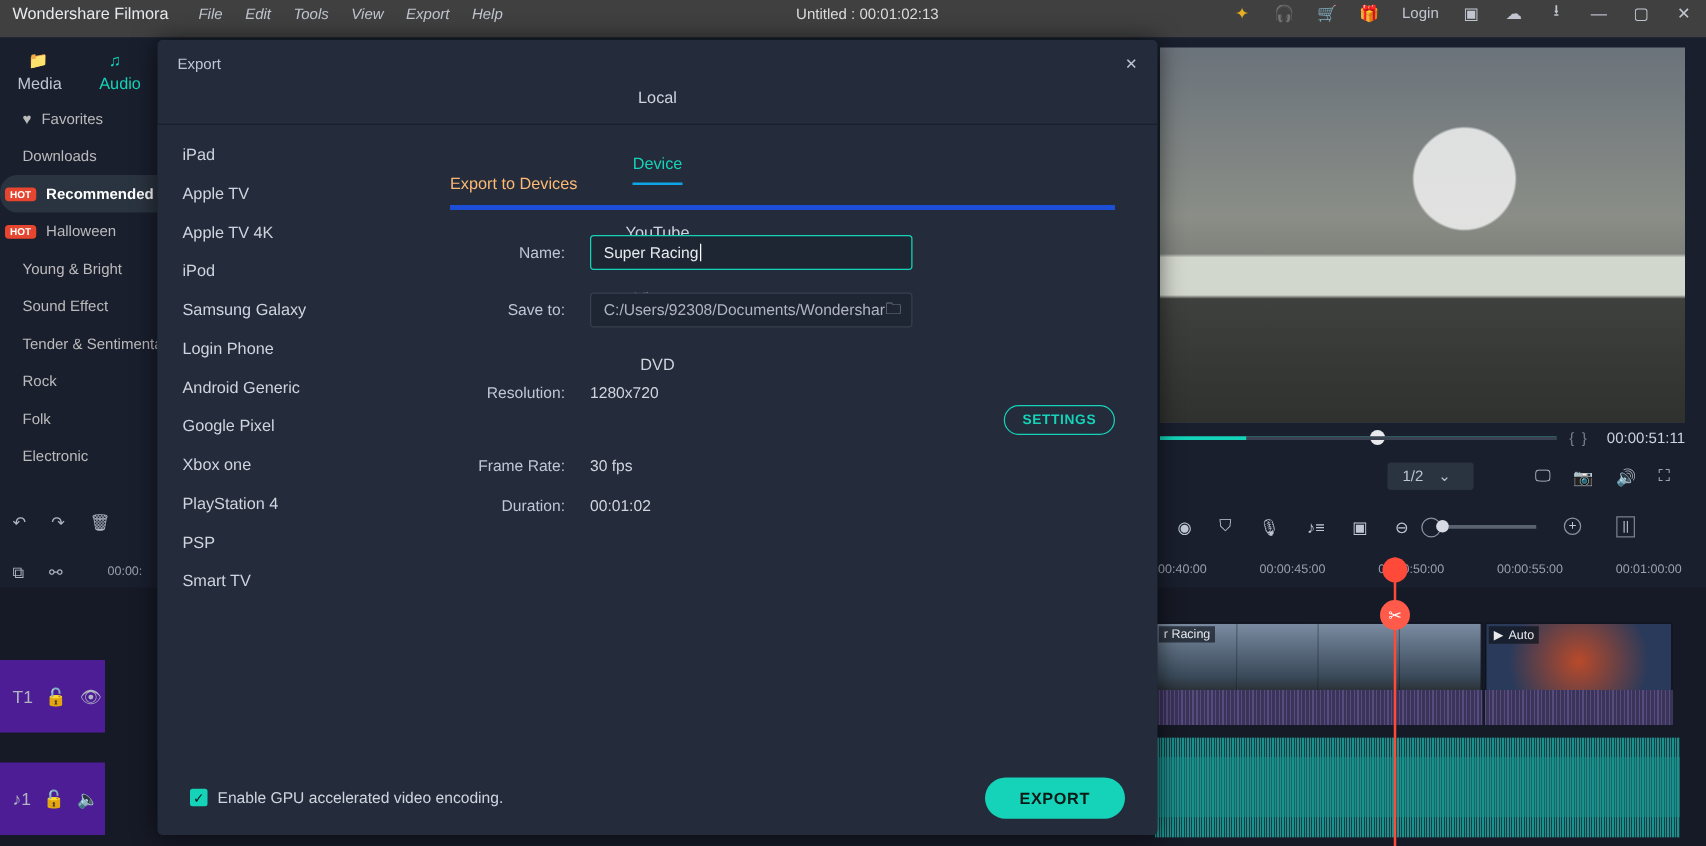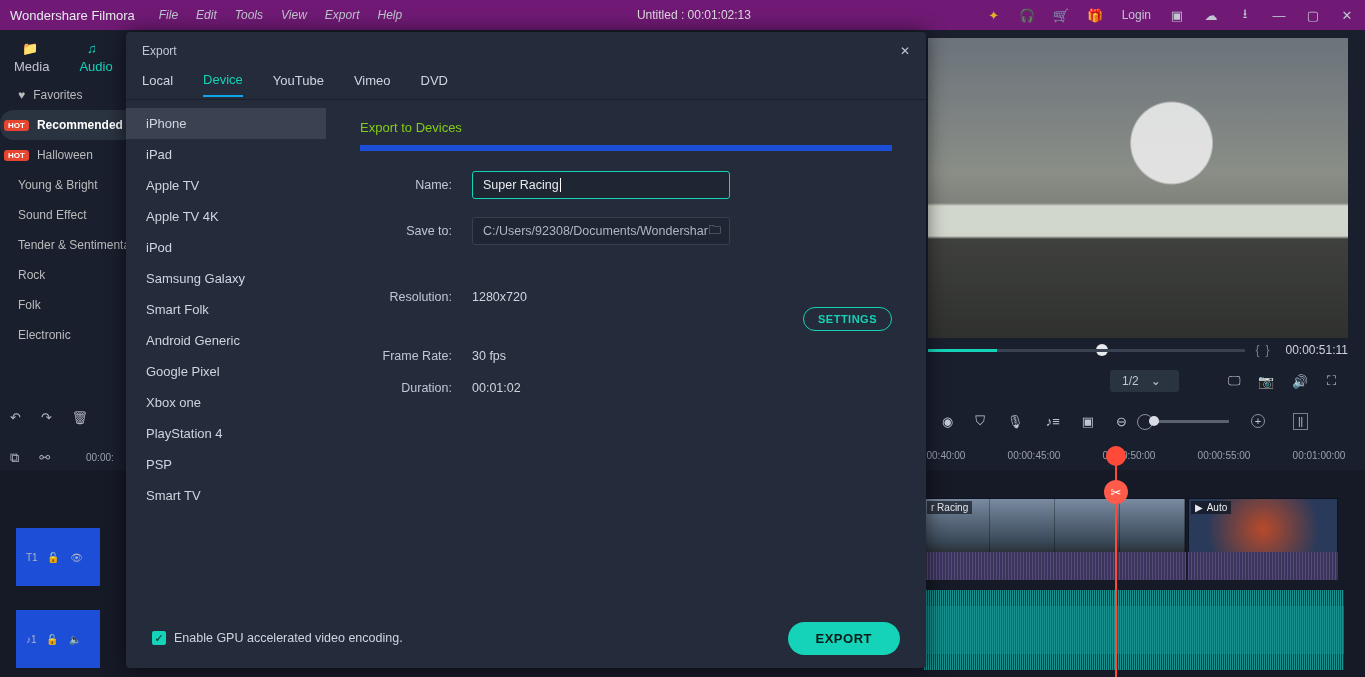--- a/index.html
+++ b/index.html
@@ -1,19 +1,19 @@
 <!DOCTYPE html>
 <html><head>
 <meta charset="utf-8">
 <style>
 * { margin:0; padding:0; box-sizing:border-box; font-family:"Segoe UI",Arial,sans-serif; }
 body { background:#1a1f2e; color:#aab; width:1365px; height:677px; overflow:hidden; position:relative; font-size:13px; }
 
 
-.topbar { height:30px; background:#701a75; display:flex; align-items:center; padding:0 10px; color:#c0c5d0; }
+.topbar { height:30px; background:#404040; display:flex; align-items:flex-end; padding:12px 10px; color:#c0c5d0; }
 .appname { font-size:13px; color:#e8eaed; margin-right:24px; }
 .menubar { display:flex; gap:18px;font-style:italic; }
 .menubar span { font-size:12px; cursor:pointer; }
 .titlecenter { flex:1; text-align:center; font-size:12px; color:#ddd; }
 .topicons { display:flex; gap:18px; align-items:center; }
 .topicons .ti { width:16px; height:16px; display:flex; align-items:center; justify-content:center; cursor:pointer; }
 
 
 .tabbar { height:50px; background:#1a1f2e; display:flex; align-items:flex-end; padding:0 14px 6px; gap:30px; }
 .tabbtn { display:flex; flex-direction:column; align-items:center; gap:2px; cursor:pointer; color:#c0c5d0; }
@@ -22,29 +22,29 @@
 
 
 .leftbar { position:absolute; left:0; top:80px; width:126px; bottom:0; background:#1a1f2e; color:#bbb; font-size:12px; }
 .leftbar .item { height:30px; display:flex; align-items:center; padding:0 10px 0 18px; gap:8px; white-space:nowrap; overflow:hidden; cursor:pointer; }
 .leftbar .item.sel { background:#2a3340; border-radius:14px 0 0 14px; color:#fff; font-weight:600; }
 .hotbadge { background:#e6452f; color:#fff; font-size:8px; font-weight:700; border-radius:3px; padding:1px 4px; margin-left:-14px; }
 
 
 .modal { position:absolute; left:126px; top:32px; width:800px; height:636px; background:#242b3a; border-radius:4px; box-shadow:0 0 20px rgba(0,0,0,.6); display:flex; flex-direction:column; z-index:10; }
 .modal-header { height:38px; display:flex; align-items:center; justify-content:space-between; padding:0 16px; color:#bfc6d4; font-size:12px; }
-.modal-tabs { height:30px; display:flex; align-items:center; gap:30px; padding:0 16px; border-bottom:1px solid #1a1f2e; }
+.modal-tabs { height:30px; display:flex; align-items:center; gap:30px; padding:0 16px; border-bottom:1px solid #1a1f2e;flex-direction:column; }
 .modal-tabs span { font-size:13px; color:#cfd4df; cursor:pointer; padding-bottom:8px; }
 .modal-tabs span.active { color:#14d3b8; border-bottom:2px solid #0ea5e9; }
 .modal-body { flex:1; display:flex; }
 .device-list { width:200px; background:#242b3a; padding:8px 0; font-size:13px; color:#cfd4df; }
 .device-list div { padding:8px 20px; cursor:pointer; }
 .device-list div.sel { background:#3a4252; }
 .form-pane { flex:1; padding:20px 34px; }
-.form-title { color:#84cc16; font-size:13px; border-bottom:6px solid #1d4ed8; padding-bottom:10px; margin-bottom:20px; }
+.form-title { color:#fdba74; font-size:13px; border-bottom:4px solid #1d4ed8; padding-bottom:10px; margin-bottom:20px;margin-top:19px; }
 .form-row { display:flex; align-items:center; margin-bottom:18px; font-size:12.5px; }
 .form-row .lbl { width:92px; text-align:right; margin-right:20px; color:#bfc6d4; }
 .form-row .val { color:#d0d4de; }
 .inputbox { width:258px; height:28px; background:#1e2533; border:1px solid #14d3b8; border-radius:3px; padding:0 10px; color:#e8eaed; display:flex; align-items:center; }
 .savebox { width:258px; height:28px; background:#1e2533; border:1px solid #384050; border-radius:3px; padding:0 8px 0 10px; color:#b0b5c0; display:flex; align-items:center; justify-content:space-between; overflow:hidden; }
 .savebox span:first-child { overflow:hidden; text-overflow:ellipsis; white-space:nowrap; }
 .settings-btn { border:1.5px solid #14d3b8; color:#14d3b8; font-weight:700; font-size:11px; letter-spacing:.5px; border-radius:14px; padding:5px 14px; margin-left:auto; cursor:pointer;margin-top:44px; }
 .modal-footer { height:60px; display:flex; align-items:center; padding:0 26px; justify-content:space-between; }
 .gpu-check { display:flex; align-items:center; gap:8px; font-size:12.5px; color:#cfd4df; }
 .chk { width:14px; height:14px; background:#14d3b8; border-radius:2px; display:flex; align-items:center; justify-content:center; color:#0c1a17; font-size:11px; }
@@ -71,21 +71,21 @@
 .zoom-slider::before{content:"";position:absolute;left:-12px;top:-6px;width:14px;height:14px;border:1.5px solid #8a92a2;border-radius:50%;}
 .zoom-slider .zt{position:absolute;left:0;top:-4px;width:10px;height:10px;border-radius:50%;background:#d8dbe4;}
 .zoom-plus{width:14px;height:14px;border:1.5px solid #8a92a2;border-radius:50%;display:flex;align-items:center;justify-content:center;font-size:11px;}
 
 
 .ruler { position:absolute; left:84px; top:446px; right:0; height:20px; display:flex; align-items:center; color:#9aa0ae; font-size:10px; overflow:hidden; }
 .ruler .lab { position:absolute; top:4px; transform:translateX(-50%); }
 
 
 .tracks { position:absolute; left:0; top:470px; right:0; bottom:0; background:#161a26; }
-.track-head { position:absolute; left:16px; width:84px; height:58px; background:#1d4ed8; display:flex; align-items:center; gap:10px; padding:0 10px; color:#b0b5c0; font-size:10px; }
+.track-head { position:absolute; left:0; width:84px; height:58px; background:#4c1d95; display:flex; align-items:center; gap:10px; padding:0 10px; color:#b0b5c0; font-size:14px; }
 .track-body { position:absolute; left:84px; right:14px; height:58px; }
 
 .vidclip { position:absolute; top:14px; height:62px; background:linear-gradient(90deg,#4a5a7a,#5a6a8a); border:1px solid #0e1320; border-radius:2px; overflow:hidden; }
 .vidclip .thumbs{position:absolute;inset:0;display:flex;}
 .vidclip .thumbs div{flex:1;background:linear-gradient(180deg,#7a8aa0 0%,#3a4a5a 70%,#222 100%);border-right:1px solid rgba(0,0,0,.3);}
 .vidclip .tag{position:absolute;left:2px;top:2px;background:rgba(20,25,35,.7);padding:1px 4px;font-size:10px;color:#e8eaed;}
 .autoclip{position:absolute;top:14px;height:62px;background:radial-gradient(circle,#b84a2a,#2a3a5a 70%);border:1px solid #0e1320;}
 .autoclip .atag{position:absolute;left:2px;top:2px;background:rgba(20,25,35,.8);padding:1px 4px;font-size:10px;color:#e8eaed;display:flex;gap:4px;align-items:center;}
 
 .audwave { position:absolute; top:0; height:100%; background:#1e3a42; overflow:hidden; }
@@ -150,20 +150,23 @@
     <span class="ico">♫</span>
     <span>Audio</span>
   </div>
 </div>
 
 <div class="leftbar">
   <div class="item">
       <span>♥</span>
       <span>Favorites</span>
     </div>
+  <div class="item">
+      <span>Downloads</span>
+    </div>
   <div class="item sel">
       <span class="hotbadge">HOT</span>
       <span>Recommended</span>
     </div>
   <div class="item">
       <span class="hotbadge">HOT</span>
       <span>Halloween</span>
     </div>
   <div class="item">
       <span>Young &amp; Bright</span>
@@ -211,27 +214,26 @@
   </div>
   <div class="modal-tabs">
     <span>Local</span>
     <span class="active">Device</span>
     <span>YouTube</span>
     <span>Vimeo</span>
     <span>DVD</span>
   </div>
   <div class="modal-body">
     <div class="device-list">
-      <div class="sel">iPhone</div>
       <div>iPad</div>
       <div>Apple TV</div>
       <div>Apple TV 4K</div>
       <div>iPod</div>
       <div>Samsung Galaxy</div>
-      <div>Smart Folk</div>
+      <div>Login Phone</div>
       <div>Android Generic</div>
       <div>Google Pixel</div>
       <div>Xbox one</div>
       <div>PlayStation 4</div>
       <div>PSP</div>
       <div>Smart TV</div>
     </div>
     <div class="form-pane">
       <div class="form-title">Export to Devices</div>
       <div class="form-row">

